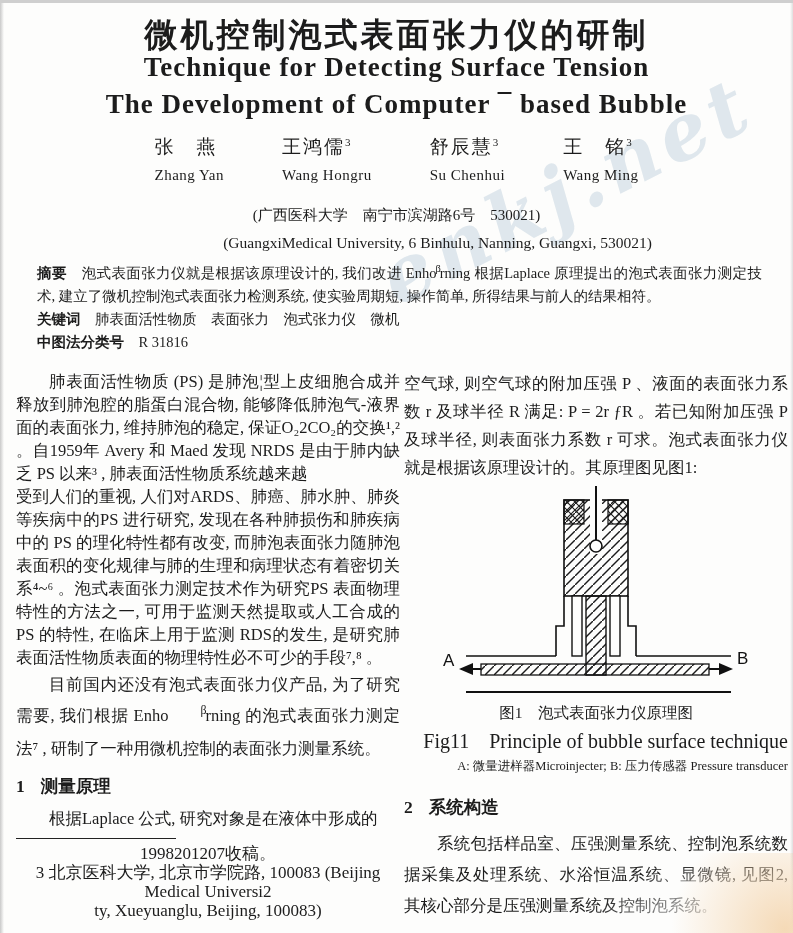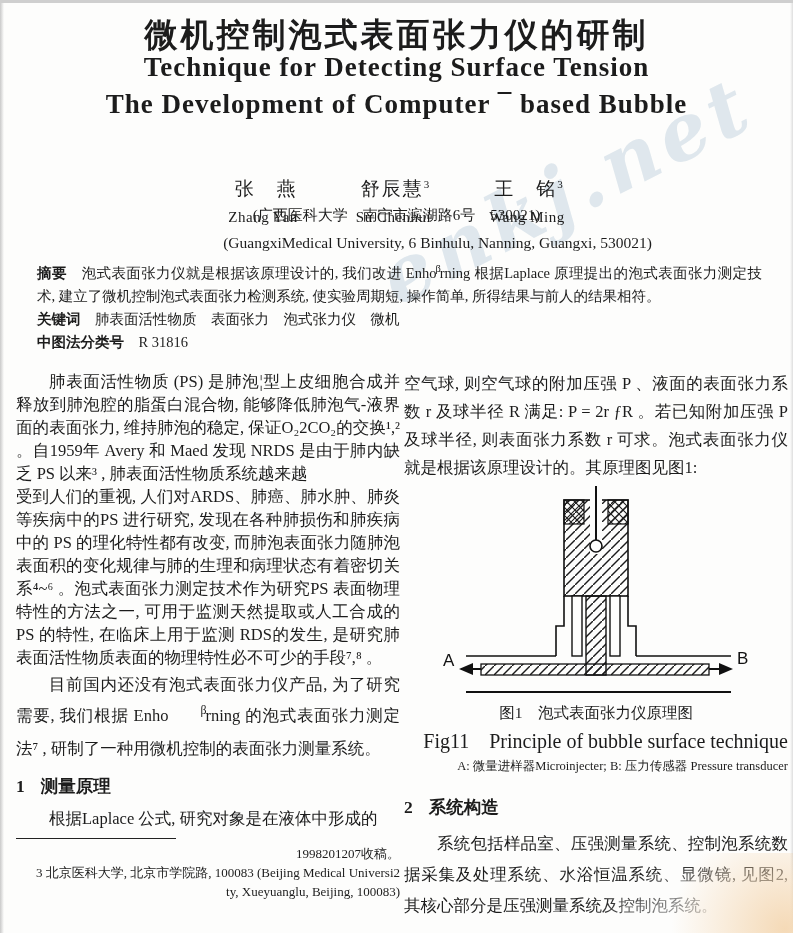--- a/index.html
+++ b/index.html
@@ -42,21 +42,21 @@
   }
   .title-en{
     position:absolute;top:46px;left:0;width:100%;
     text-align:center;font-size:27px;font-weight:bold;
     line-height:37px;letter-spacing:1px;
   }
   .authors-row{
     position:absolute;top:131px;left:0;width:100%;
     display:flex;justify-content:center;gap:58px;
   }
-  .author{text-align:right;margin-top:42px;}
+  .author{text-align:left;}
   .author .zh{font-size:19px;letter-spacing:2px;}
   .author .zh sup{font-size:11px;}
   .author .py{font-size:15px;margin-top:7px;letter-spacing:0.5px;}
 
   .affil-zh{position:absolute;top:203px;left:0;width:100%;text-align:center;font-size:15px;}
   .affil-en{position:absolute;top:231px;left:0;width:100%;text-align:center;font-size:15.5px;padding-left:41px;}
 
   .abstract{
     position:absolute;top:260px;left:37px;width:725px;
     font-size:14.5px;line-height:21.5px;text-align:justify;
@@ -84,21 +84,21 @@
   .mb14{margin-bottom:14px;}
   .sec-heading{
     font-weight:bold;font-size:17.5px;
     margin:10px 0 9px 0 !important;
     text-indent:0;
   }
   .sec-heading .num{margin-right:16px;}
 
   .footnote{margin-top:8px;}
   .footnote-rule{width:160px;border-top:1.5px solid #222;margin-bottom:5px;}
-  .footnote div{font-size:13px;line-height:19px;text-align:right;}
+  .footnote div{font-size:17px;line-height:19px;text-align:center;}
 
   .figure-wrap{text-align:center;margin:4px 0 2px 0;}
   .fig-caption-zh{text-align:center;font-size:15.5px;margin-top:2px !important;}
   .fig-caption-en{text-align:right;font-size:20px;margin-top:4px !important;}
   .fig-caption-note{text-align:right;font-size:12.5px;margin-top:3px !important;white-space:nowrap;}
 </style>
 </head>
 <body>
 
 <div class="page">
@@ -110,20 +110,24 @@
   <div class="title-zh">微机控制泡式表面张力仪的研制</div>
   <div class="title-en">
     <div>Technique for Detecting Surface Tension</div>
     <div>The Development of Computer ¯ based Bubble</div>
   </div>
 
   <div class="authors-row">
     <div class="author">
       <div class="zh"><span>张　燕</span><sup></sup></div>
       <div class="py">Zhang Yan</div>
+    </div>
+    <div class="author">
+      <div class="zh"><span>王鸿儒</span><sup>3</sup></div>
+      <div class="py">Wang Hongru</div>
     </div>
     <div class="author">
       <div class="zh"><span>舒辰慧</span><sup>3</sup></div>
       <div class="py">Su Chenhui</div>
     </div>
     <div class="author">
       <div class="zh"><span>王　铭</span><sup>3</sup></div>
       <div class="py">Wang Ming</div>
     </div>
   </div>

